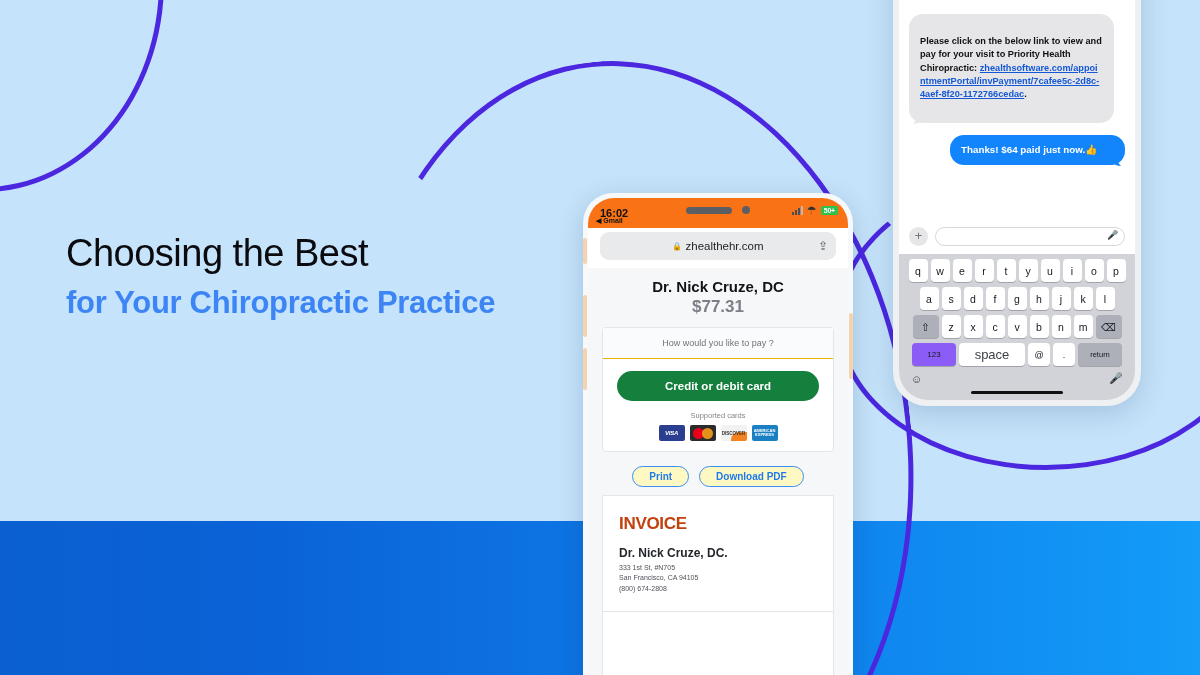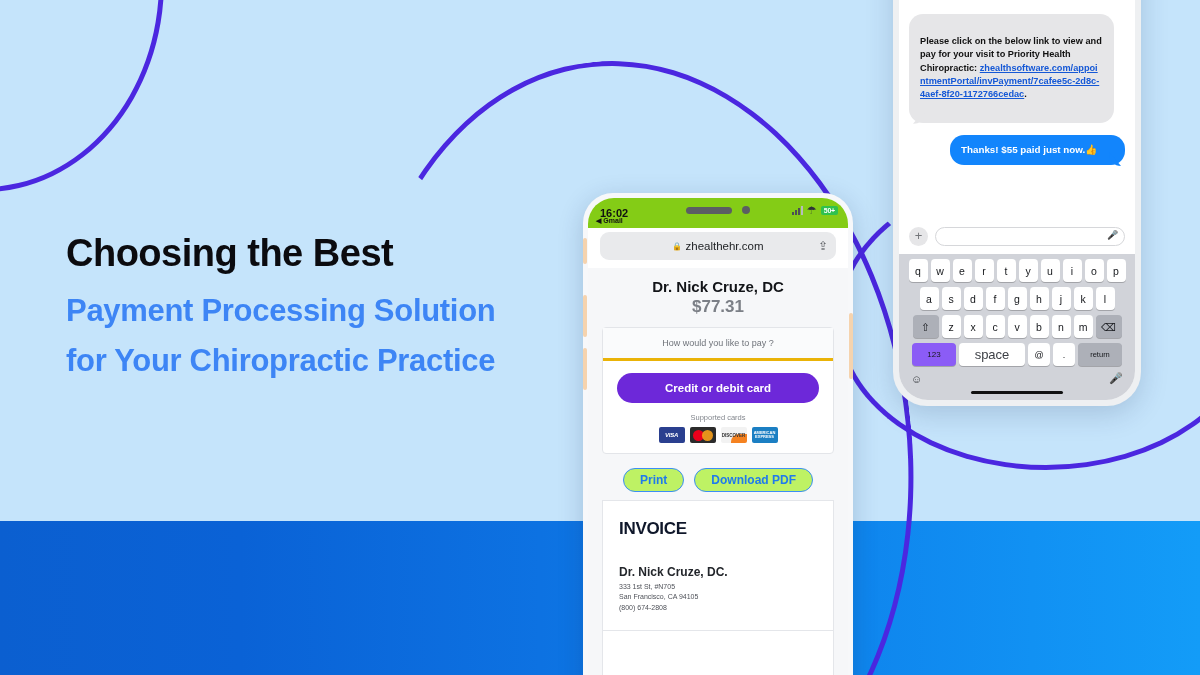--- a/index.html
+++ b/index.html
@@ -37,21 +37,21 @@
   
   .arc-lower {
     left: 836px; top: 170px; width: 420px; height: 300px;
     border-width: 5px; border-bottom-color: #4b27e0; border-left-color: #4b27e0;
     border-radius: 50%;
   }
 
   
   .headline { position: absolute; left: 66px; top: 228px; width: 520px; }
   .headline .l1 {
-    font-size: 38px; font-weight: bold; color: #0b0b0f; letter-spacing: -0.5px;
+    font-size: 38px; font-weight: normal; color: #0b0b0f; letter-spacing: -0.5px;
     line-height: 50px;
   }
   .headline .l2 {
     font-size: 31px; font-weight: bold; color: #3d85f5; letter-spacing: -0.3px;
     line-height: 50px; margin-top: 8px;
   }
   .headline .l3 {
     font-size: 31px; font-weight: bold; color: #3d85f5; letter-spacing: -0.3px;
     line-height: 50px;
   }
@@ -69,21 +69,21 @@
   .p1-btn.b2 { left: 0px; top: 102px; height: 42px; }
   .p1-btn.b3 { left: 0px; top: 155px; height: 42px; }
   .p1-btn.b4 { left: 266px; top: 120px; height: 66px; }
 
   .p1-screen {
     position: absolute; left: 5px; top: 5px; width: 260px; height: 515px;
     background: #fff; border-radius: 26px 26px 0 0; overflow: hidden;
   }
 
   .statusbar {
-    position: relative; height: 30px; background: #84cc16;
+    position: relative; height: 30px; background: #f97316;
     display: flex; align-items: center; padding: 0 12px;
   }
   .sb-time { font-size: 11px; font-weight: bold; color: #111; }
   .sb-gmail { position: absolute; left: 8px; top: 19px; font-size: 7px; color: #111; font-weight: bold; }
   .sb-notch {
     position: absolute; left: 50%; top: 8px; transform: translateX(-50%);
     display: flex; align-items: center; gap: 10px;
   }
   .notch-pill { width: 46px; height: 7px; background: #5b5e63; border-radius: 4px; }
   .notch-dot { width: 8px; height: 8px; background: #5b5e63; border-radius: 50%; }
@@ -112,25 +112,25 @@
 
   .p1-content { background: #f6f7f9; height: 100%; padding: 10px 0 0; }
   .doc-name { text-align: center; font-size: 15px; font-weight: bold; color: #121418; margin-bottom: 2px; }
   .doc-amt { text-align: center; font-size: 17px; font-weight: bold; color: #7b7f86; margin-bottom: 10px; }
 
   .pay-card {
     margin: 0 14px; background: #fff; border: 1px solid #e3e5e9; border-radius: 4px;
   }
   .pay-q {
     text-align: center; font-size: 9px; color: #6f737a;
-    padding: 10px 0; border-bottom: 3px solid #eab308; background: #fafbfc;
+    padding: 10px 0; border-bottom: 1px solid #eab308; background: #fafbfc;
   }
   .pay-body { padding: 12px 14px 10px; }
   .pay-btn {
-    display: block; width: 100%; background: #6d28d9; color: #fff;
+    display: block; width: 100%; background: #15803d; color: #fff;
     border: none; border-radius: 20px; padding: 9px 0;
     font-size: 11.5px; font-weight: bold; font-family: inherit; cursor: pointer;
   }
   .sup-label { text-align: center; font-size: 7.5px; color: #83878e; margin: 10px 0 5px; }
   .cards { display: flex; justify-content: center; gap: 5px; }
   .cardlogo {
     width: 26px; height: 16px; border-radius: 2px;
     display: flex; align-items: center; justify-content: center;
     font-size: 5px; font-weight: bold; color: #fff; overflow: hidden;
   }
@@ -139,30 +139,30 @@
   .c-mc .d1, .c-mc .d2 { position: absolute; width: 11px; height: 11px; border-radius: 50%; top: 2.5px; }
   .c-mc .d1 { background: #eb001b; left: 3px; }
   .c-mc .d2 { background: #f79e1b; right: 3px; opacity: .9; }
   .c-disc { background: #f2f2f2; color: #333; font-size: 4.5px; position: relative; }
   .c-disc .blob { position: absolute; right: 0; bottom: 0; width: 16px; height: 9px; background: #f58220; border-radius: 8px 0 0 0; }
   .c-disc span { position: relative; z-index: 2; }
   .c-amex { background: #1b7fc3; font-size: 4px; text-align: center; line-height: 1.1; padding: 0 1px; }
 
   .pdf-row { display: flex; justify-content: center; gap: 10px; margin: 14px 0 8px; }
   .pill {
-    border: 1px solid #3a8ef6; color: #1f7aed; background: #bef264;
-    border-radius: 14px; padding: 4px 16px; font-size: 12px; font-weight: bold;
+    border: 1px solid #3a8ef6; color: #1f7aed; background: #fef9c3;
+    border-radius: 14px; padding: 4px 16px; font-size: 10px; font-weight: bold;
     font-family: inherit; cursor: pointer;
   }
 
   .invoice {
     margin: 0 14px; background: #fff; border: 1px solid #e4e6ea;
     padding: 18px 16px 16px;
   }
-  .inv-title { font-size: 17px; font-weight: bold; color: #0f172a; letter-spacing: -0.3px; margin-bottom: 24px; }
+  .inv-title { font-size: 17px; font-weight: bold; color: #c2410c; letter-spacing: -0.3px; margin-bottom: 10px; }
   .inv-name { font-size: 12px; font-weight: bold; color: #23262b; line-height: 1.55; }
   .inv-line { font-size: 7px; color: #4e5158; line-height: 1.55; }
   .invoice-2 { margin: 0 14px; background: #fff; border: 1px solid #e4e6ea; border-top: none; height: 70px; }
 
   
   #phone2 {
     position: absolute; left: 893px; top: -84px; width: 248px; height: 490px;
     background: #eef0f2; border-radius: 34px;
     box-shadow: 0 8px 28px rgba(20,45,90,0.18);
     padding: 6px;
@@ -232,21 +232,20 @@
 
   <div class="bg-top"></div>
   <div class="bg-bottom"></div>
 
   <div class="arc arc-left"></div>
   <div class="arc arc-mid"></div>
   <div class="arc arc-lower"></div>
 
   <div class="headline">
     <div class="l1">Choosing the Best</div>
-    <div class="l2">Payment Processing Solution</div>
     <div class="l3">for Your Chiropractic Practice</div>
   </div>
 
   <div id="phone1">
     <div class="p1-btn b1"></div>
     <div class="p1-btn b2"></div>
     <div class="p1-btn b3"></div>
     <div class="p1-btn b4"></div>
 
     <div class="p1-screen">
@@ -320,21 +319,21 @@
   </div>
 
   <div id="phone2">
     <div class="p2-screen">
 
       <div class="msgs">
         <div class="bubble-in">
           <span>Please click on the below link to view and pay for your visit to Priority Health Chiropractic:</span>
           <a href="#">zhealthsoftware.com/appointmentPortal/invPayment/7cafee5c-2d8c-4aef-8f20-1172766cedac</a><span>.</span>
         </div>
-        <div class="bubble-out">Thanks! $55 paid just now.👍</div>
+        <div class="bubble-out">Thanks! $64 paid just now.👍</div>
       </div>
 
       <div class="composer">
         <span class="plus-btn">+</span>
         <div class="msg-input">
           <span class="mic">🎤</span>
         </div>
       </div>
 
       <div class="keyboard">

